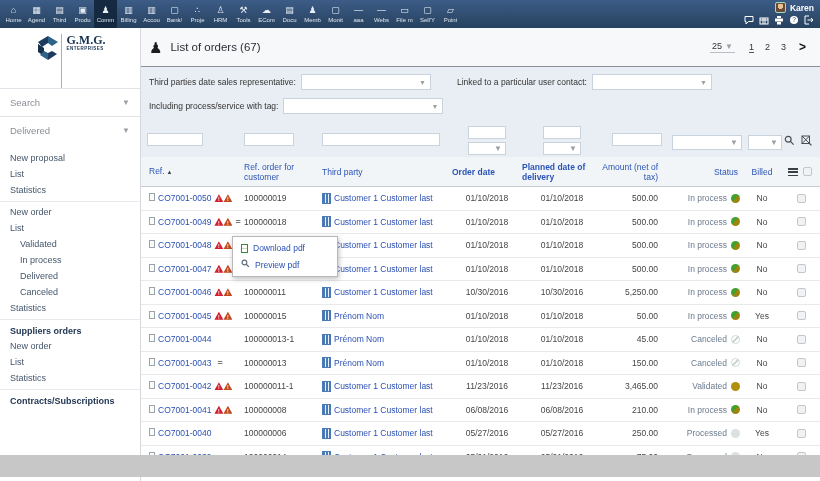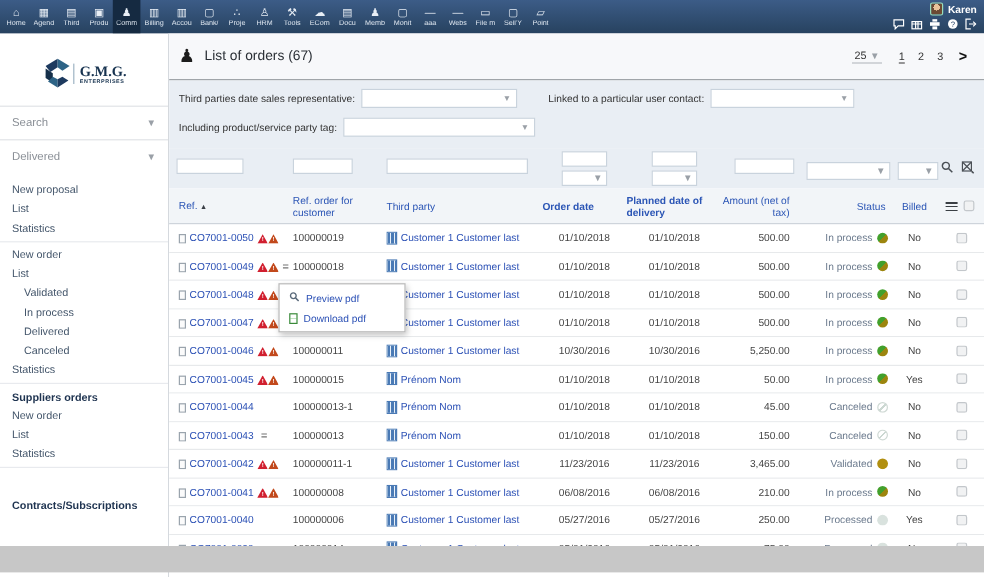--- a/index.html
+++ b/index.html
@@ -21,30 +21,30 @@
   .user-name{color:#fff;font-size:8.5px;font-weight:bold;}
   .quick{display:flex;gap:5px;margin-top:2px;}
   .quick svg{display:block;}
 
   
   .content{position:absolute;top:28px;left:0;right:0;bottom:0;display:flex;}
   .sidebar{width:141px;box-sizing:border-box;border-right:1px solid #d5d9de;background:#fff;}
   .main{flex:1;background:#fff;min-width:0;}
 
   
-  .logo{height:54px;padding-top:6px;display:flex;align-items:center;justify-content:center;gap:0;}
+  .logo{height:54px;padding-top:6px;display:flex;justify-content:center;gap:0;}
   .logo-txt{border-left:1px solid #9fb3c4;padding-left:5px;}
   .logo-name{font-family:"Liberation Serif","DejaVu Serif",serif;font-size:12px;color:#16324f;font-weight:bold;line-height:12px;}
   .logo-sub{font-size:4.5px;letter-spacing:.5px;color:#16324f;font-weight:bold;}
   .side-drop{height:28px;box-sizing:border-box;border-top:1px solid #e0e3e7;display:flex;align-items:center;justify-content:space-between;padding:0 10px;color:#8a8f96;font-size:9.5px;cursor:pointer;}
   .side-drop:last-of-type{border-bottom:1px solid #e0e3e7;}
   .caret{color:#9aa0a7;font-size:8px;}
   .side-sections{padding:4px 0 0 0;}
   .sec{padding:2px 0 3px 0;border-bottom:1px solid #e8eaee;}
-  .sec:last-child{border-bottom:none;margin-top:20px;}
+  .sec:last-child{border-bottom:none;}
   .sec-title{font-size:9px;font-weight:bold;color:#1e3350;padding:4px 10px 2px 10px;}
   .side-item{display:block;font-size:9px;color:#44566b;line-height:16px;padding-left:10px;cursor:pointer;text-decoration:none;}
   .side-item.indent{padding-left:20px;}
 
   
   .title-row{height:39px;box-sizing:border-box;display:flex;align-items:center;background:#f7f8fa;
      border-bottom:1px solid #8b9196;padding:0 14px 0 8px;}
   .obj-icon{font-size:15px;color:#1c1c1c;margin-right:8px;line-height:15px;}
   .page-title{font-size:11.5px;color:#2a2f35;}
   .title-spacer{flex:1;}
@@ -92,21 +92,21 @@
   .h.c-status{text-align:right;padding-right:4px;}
   .h.c-billed{text-align:center;}
   .sort-arrow{color:#3a3f46;font-size:6px;margin-left:2px;}
   .h-actions{display:flex;align-items:center;justify-content:flex-end;gap:5px;}
   .cols-icon{width:10px;height:8px;background:repeating-linear-gradient(#3a3f44 0 1.6px,transparent 1.6px 3.3px);cursor:pointer;}
   .cb{width:9px;height:9px;border:1px solid #c3c7cb;background:#f1f2f3;border-radius:2px;display:inline-block;box-sizing:border-box;cursor:pointer;}
 
   .rows{position:relative;}
   .trow{height:23.5px;box-sizing:border-box;border-bottom:1px solid #e7e9eb;background:#fff;font-size:8.5px;color:#444;}
   .c{overflow:hidden;white-space:nowrap;}
-  .c.ref{display:flex;align-items:flex-end;gap:3px;padding-left:2px;}
+  .c.ref{display:flex;align-items:flex-start;gap:3px;padding-left:2px;}
   .page-ico{width:6px;height:8px;background:#fbfbfb;border:1px solid #9aa4ad;display:inline-block;box-sizing:border-box;flex:0 0 auto;}
   .ref-link,.third-link{color:#2b50b5;text-decoration:none;cursor:pointer;}
   .warn{width:9px;height:8px;clip-path:polygon(50% 0,100% 100%,0 100%);display:inline-flex;align-items:flex-end;justify-content:center;color:#fff;font-size:5px;font-weight:bold;line-height:6px;flex:0 0 auto;}
   .warn.w1{background:#d11f2f;}
   .warn.w2{background:#c2491c;}
   .eq{color:#777;font-weight:bold;font-size:9px;}
   .c.third{display:flex;align-items:center;gap:3px;}
   .bldg{width:7px;height:9px;background:repeating-linear-gradient(90deg,#4a7ab5 0 2px,#e8f0f8 2px 3px);border:1px solid #4a7ab5;box-sizing:content-box;flex:0 0 auto;}
   .c.date{text-align:center;}
   .c.amt{text-align:right;padding-right:8px;}
@@ -339,21 +339,21 @@
           <span class="fp-label">Third parties date sales representative:</span>
           <span class="fp-select w130">
               <span class="caret">▼</span>
             </span>
           <span class="fp-label">Linked to a particular user contact:</span>
           <span class="fp-select w120">
               <span class="caret">▼</span>
             </span>
         </div>
         <div class="fp-row">
-          <span class="fp-label">Including product/service party tag:</span>
+          <span class="fp-label">Including process/service with tag:</span>
           <span class="fp-select w160">
               <span class="caret">▼</span>
             </span>
         </div>
       </div>
 
       <div class="grid filter-row">
         <div><span class="fi in-ref" style="display:inline-block"></span></div>
         <div><span class="fi in-oref" style="display:inline-block"></span></div>
         <div><span class="fi in-third" style="display:inline-block"></span></div>
@@ -693,26 +693,26 @@
     <div class="c act">
               <span class="cb"></span>
             </div>
   </div>
         </div>
     </main>
   </div>
 
   <div class="popup" id="popup">
       <div class="popup-item">
+    <span class="pdf-ico"></span>
+    <span class="pi-label">Download pdf</span>
+  </div>
+      <div class="popup-item">
     <span class="pi-icon"><svg width="9" height="9" viewBox="0 0 11 11">
             <circle cx="4.2" cy="4.2" r="2.9" fill="none" stroke="#5a6a7a" stroke-width="1.4"></circle>
             <line x1="6.4" y1="6.4" x2="9.6" y2="9.6" stroke="#5a6a7a" stroke-width="1.5"></line>
           </svg></span>
     <span class="pi-label">Preview pdf</span>
   </div>
-      <div class="popup-item">
-    <span class="pdf-ico"></span>
-    <span class="pi-label">Download pdf</span>
-  </div>
     </div>
 
   <div class="gray-bar"></div>
 </div>
 
 </body></html>

